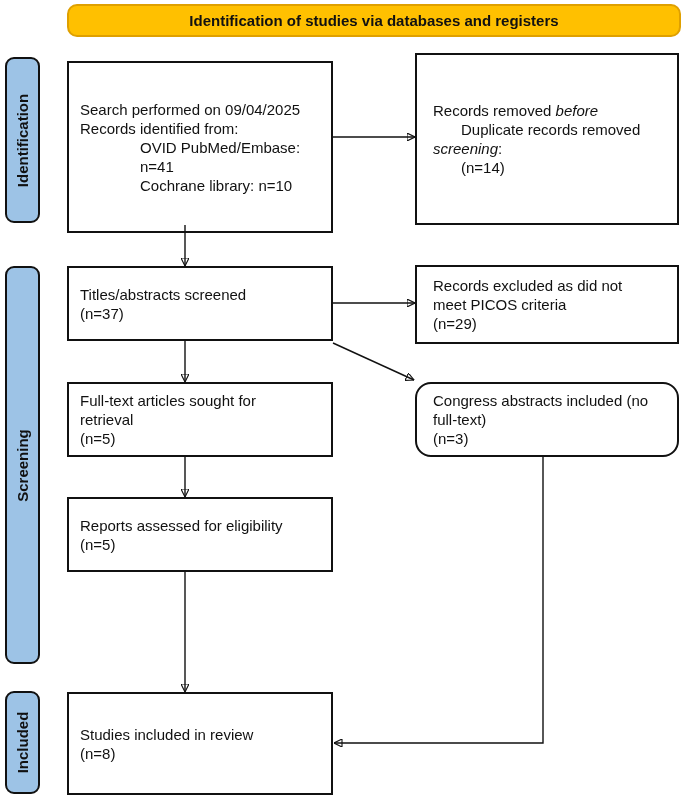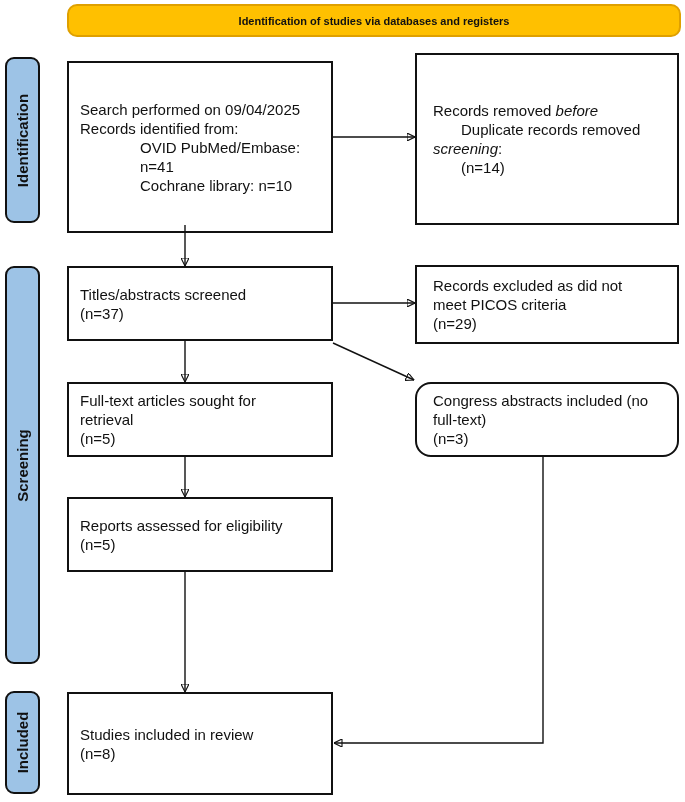--- a/index.html
+++ b/index.html
@@ -15,21 +15,21 @@
   
   .banner {
     position: absolute;
     left: 67px; top: 4px;
     width: 614px; height: 33px;
     box-sizing: border-box;
     background: var(--banner-fill, #FFC000);
     border: 2px solid var(--banner-border, #DFA000);
     border-radius: 10px;
     display: flex; align-items: center; justify-content: center;
-    font-size: 11px; font-weight: bold;
+    font-size: 15px; font-weight: bold;
   }
   
   .stage {
     position: absolute;
     left: 5px; width: 35px;
     box-sizing: border-box;
     background: var(--stage-fill, #9DC3E6);
     border: 2px solid #111111;
     border-radius: 9px;
     display: flex; align-items: center; justify-content: center;

